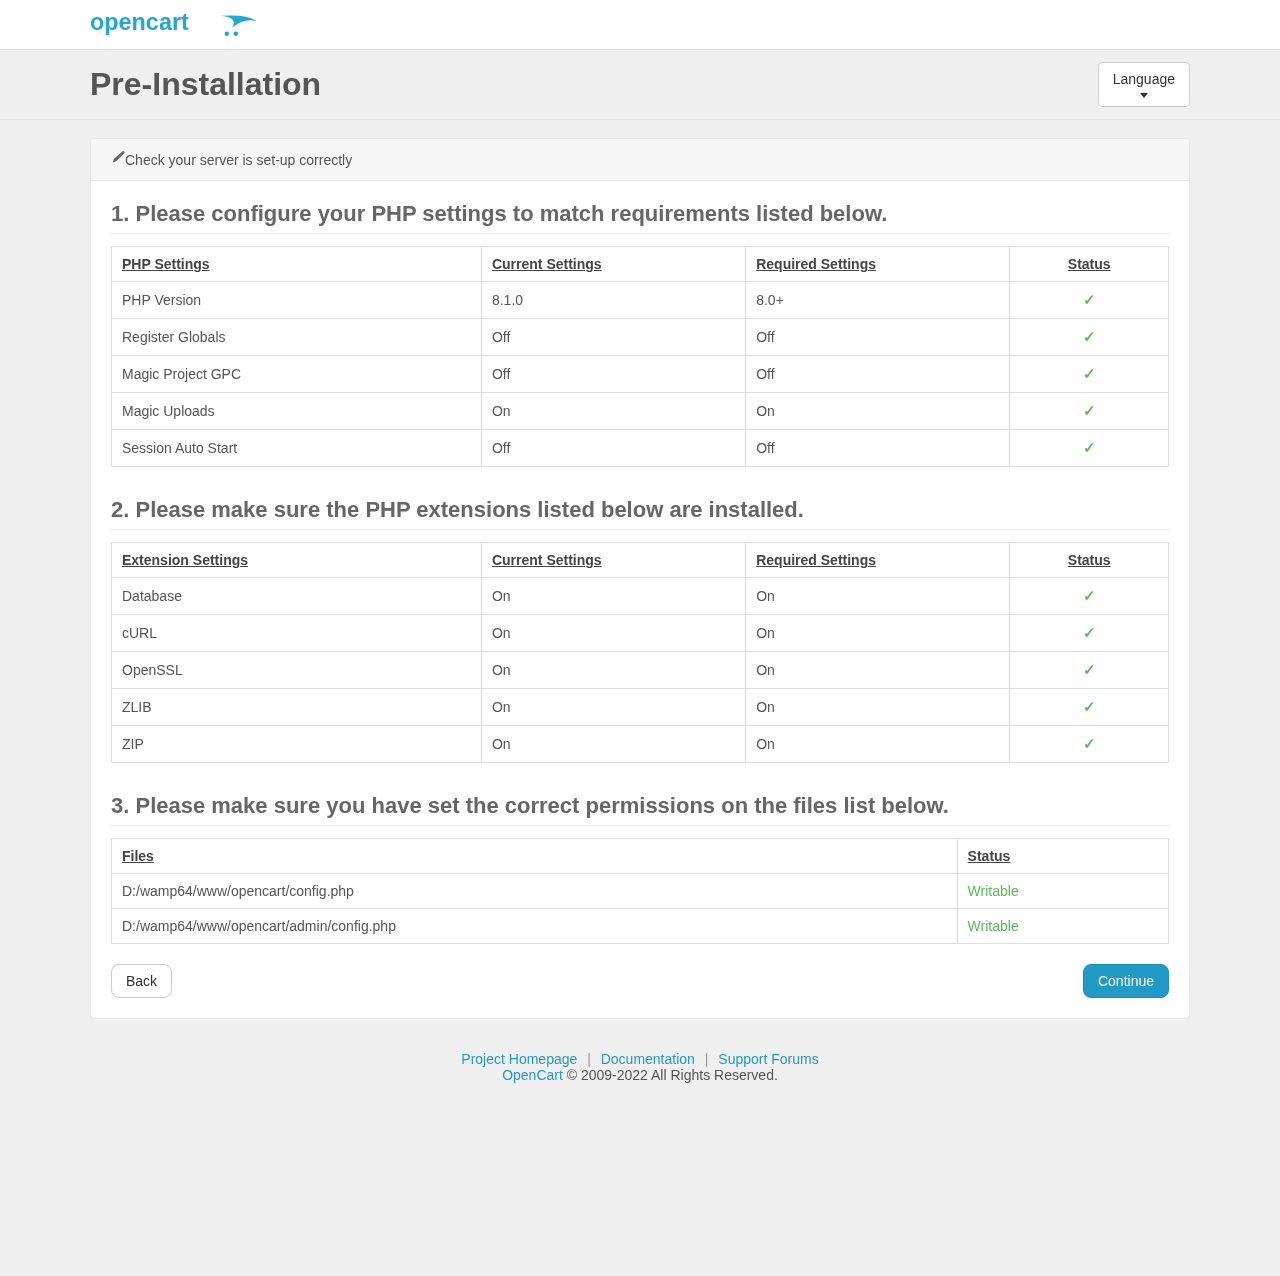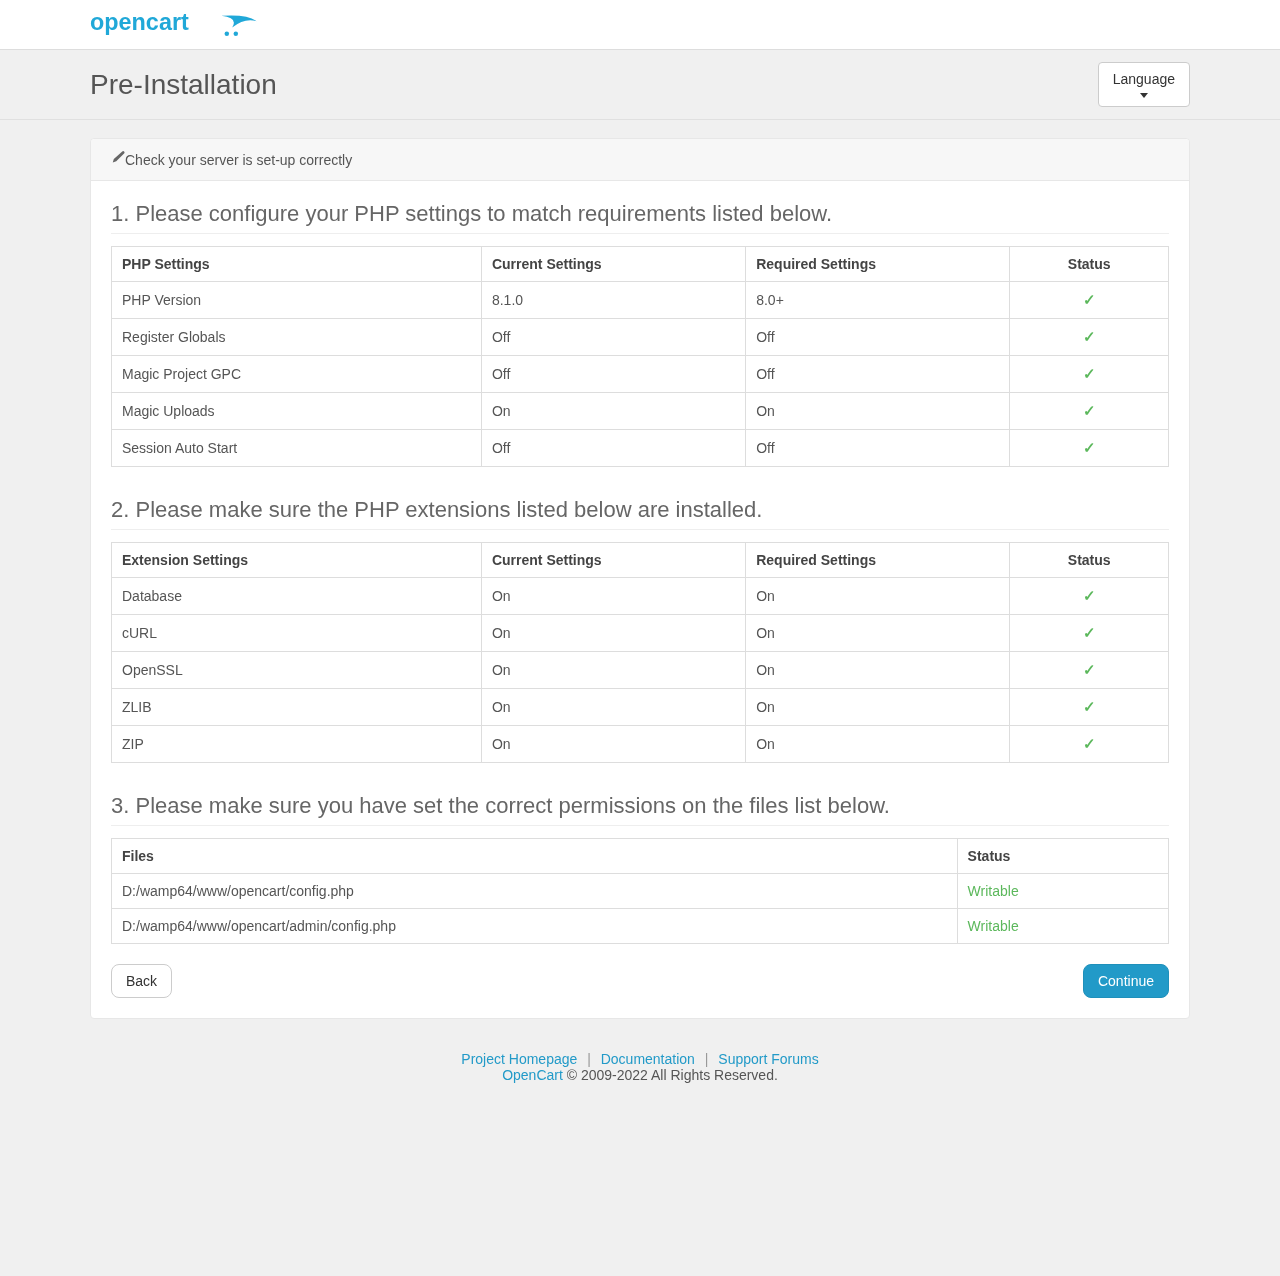--- a/index.html
+++ b/index.html
@@ -3,32 +3,32 @@
 <meta charset="utf-8">
 <style>
 * { box-sizing: border-box; margin: 0; padding: 0; }
 body { font-family: -apple-system, BlinkMacSystemFont, "Segoe UI", Helvetica, Arial, sans-serif; font-size: 14px; color: #555; background: #f0f0f0; }
 .navbar { background: #fff; border-bottom: 1px solid #ddd; padding: 5px 0; }
 .navbar .container-logo { max-width: 1280px; margin: 0 auto; padding: 0 90px; }
 .logo { display: inline-block; }
 .logo svg { height: 36px; }
 .header-bar { background: #f0f0f0; border-bottom: 1px solid #e0e0e0; }
 .header-inner { max-width: 1280px; margin: 0 auto; padding: 12px 90px; display: flex; justify-content: space-between; align-items: center; }
-.page-title { font-size: 28px; font-weight: 400; color: #555; }
+.page-title { font-size: 32px; font-weight: 700; color: #555; }
 .lang-btn { background: #fff; border: 1px solid #ccc; border-radius: 4px; padding: 8px 14px; font-size: 14px; color: #333; cursor: pointer; display: inline-flex; align-items: center; gap: 6px; flex-direction: column; }
 .caret { display: inline-block; width: 0; height: 0; border-left: 4px solid transparent; border-right: 4px solid transparent; border-top: 5px solid #333; }
 .main-container { max-width: 1280px; margin: 0 auto; padding: 18px 90px 20px; }
 .panel { background: #fff; border: 1px solid #e7e7e7; border-radius: 4px; margin-bottom: 20px; }
 .panel-heading { background: #f7f7f7; padding: 12px 20px; border-bottom: 1px solid #e7e7e7; color: #555; display: flex; align-items: center; gap: 0; border-radius: 4px 4px 0 0; }
 .panel-body { padding: 20px; }
-.section-title { font-size: 22px; color: #666; font-weight: 400; margin-bottom: 4px; padding-bottom: 6px; border-bottom: 1px solid #eee; }
+.section-title { font-size: 22px; color: #666; font-weight: 700; margin-bottom: 4px; padding-bottom: 6px; border-bottom: 1px solid #eee; }
 .section-title:not(:first-child) { margin-top: 30px; }
 table { width: 100%; border-collapse: collapse; margin-top: 12px; margin-bottom: 8px; }
 table th, table td { border: 1px solid #ddd; padding: 9px 10px; text-align: left; font-size: 14px; }
-table th { font-weight: 700; color: #444; }
+table th { font-weight: 700; color: #444; text-decoration: underline; }
 table th.status-col, table td.status-col { text-align: center; width: 160px; }
 .check-icon { color: #5cb85c; font-weight: bold; font-size: 15px; }
 .writable { color: #5cb85c; }
 .button-row { display: flex; justify-content: space-between; margin-top: 20px; }
 .btn { border-radius: 8px; padding: 8px 14px; font-size: 14px; cursor: pointer; }
 .btn-default { background: #fff; border: 1px solid #ccc; color: #333; }
 .btn-primary { background: #229ac8; border: 1px solid #1f90bb; color: #fff; }
 .footer { text-align: center; padding: 12px 0 30px; font-size: 14px; color: #555; }
 .footer a { color: #229ac8; text-decoration: none; }
 .sep { color: #999; margin: 0 6px; }

